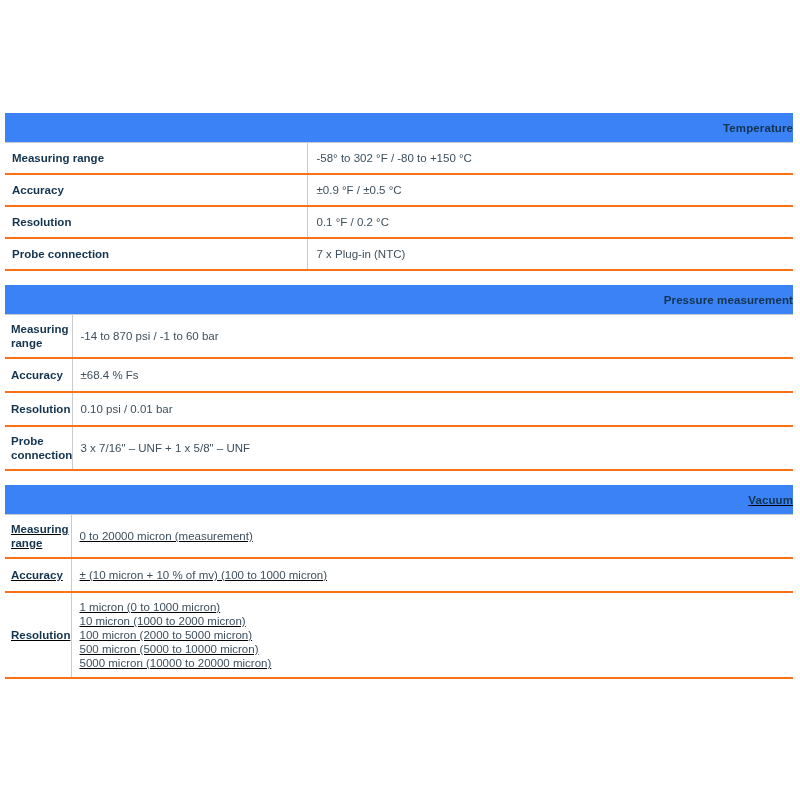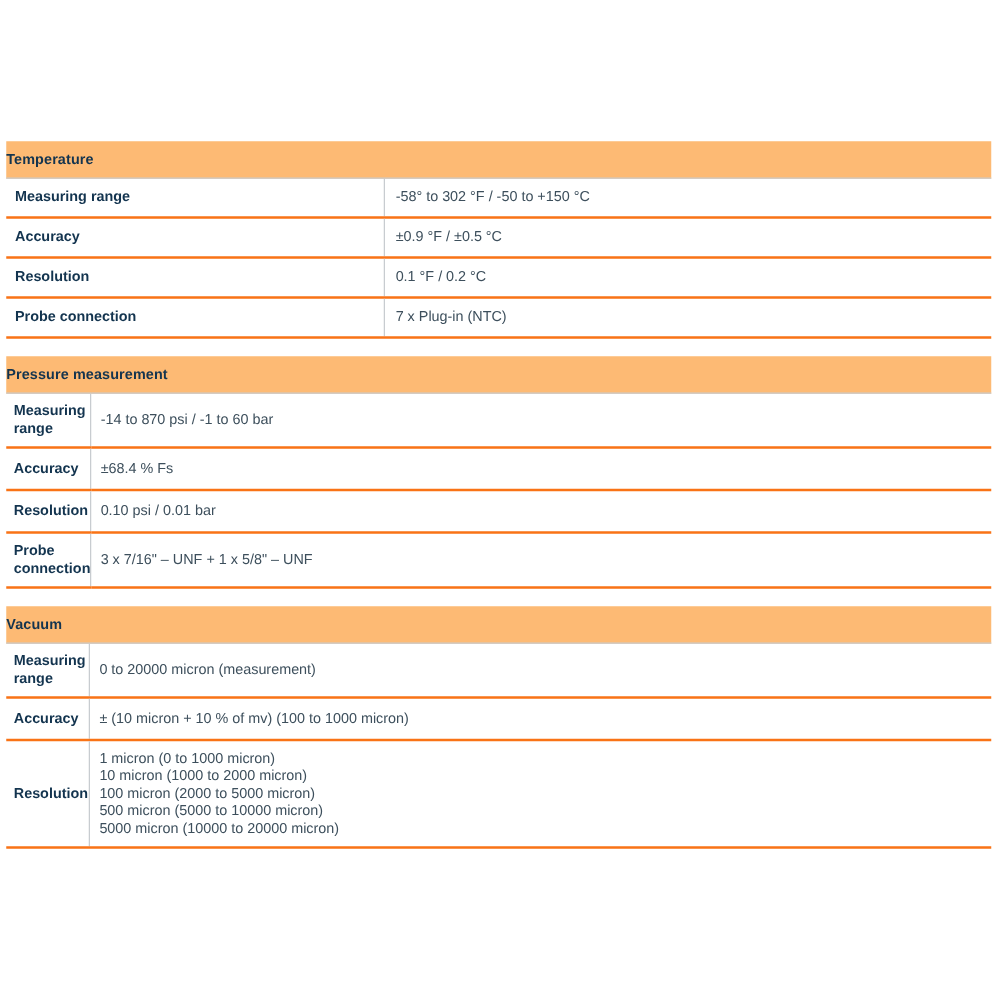--- a/index.html
+++ b/index.html
@@ -29,28 +29,29 @@
 
   .spec-table {
     width: 100%;
     border-collapse: collapse;
     table-layout: fixed;
     margin-bottom: 14px;
   }
 
   .spec-table:last-child {
     margin-bottom: 0;
+    text-decoration: underline;
   }
 
   .section-header-cell {
-    background: #fdba74;
+    background: #3b82f6;
     color: #13344f;
     font-size: 11.5px;
     font-weight: bold;
-    text-align: left;
+    text-align: right;
     height: 29px;
     padding: 0;
     letter-spacing: 0.1px;
     border: none;
   }
 
   .spec-row > td {
     border-bottom: 2px solid #f97316;
     padding: 7px 0 7px 0;
     vertical-align: middle;
@@ -121,21 +122,21 @@
           <col class="col-value">
         </colgroup>
       <thead>
         <tr data-name="temperature-section-header-row">
           <th class="section-header-cell" colspan="2" data-name="temperature-section-title">Temperature</th>
         </tr>
       </thead>
       <tbody>
         <tr class="spec-row first-body-row" data-name="table-row">
           <td class="label-cell" data-name="spec-label">Measuring range</td>
-          <td class="value-cell" data-name="spec-value">-58° to 302 °F / -50 to +150 °C</td>
+          <td class="value-cell" data-name="spec-value">-58° to 302 °F / -80 to +150 °C</td>
         </tr>
         <tr class="spec-row" data-name="table-row">
           <td class="label-cell" data-name="spec-label">Accuracy</td>
           <td class="value-cell" data-name="spec-value">±0.9 °F / ±0.5 °C</td>
         </tr>
         <tr class="spec-row" data-name="table-row">
           <td class="label-cell" data-name="spec-label">Resolution</td>
           <td class="value-cell" data-name="spec-value">0.1 °F / 0.2 °C</td>
         </tr>
         <tr class="spec-row" data-name="table-row">

